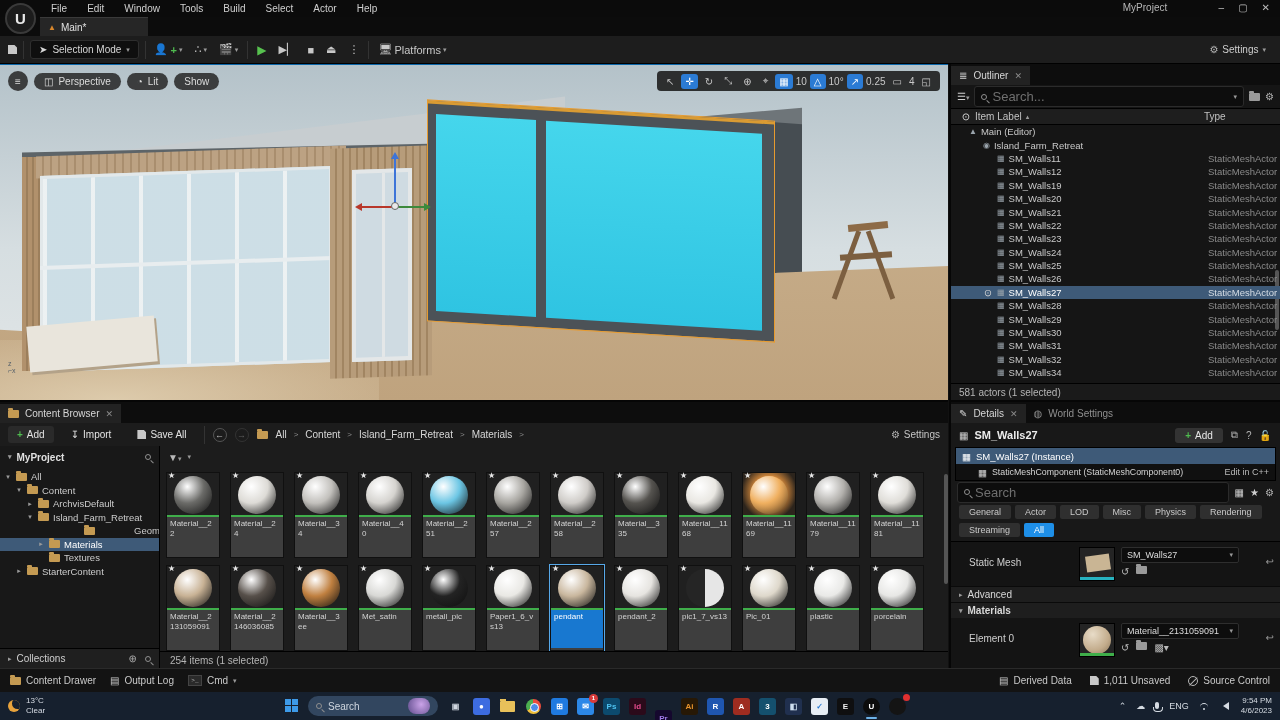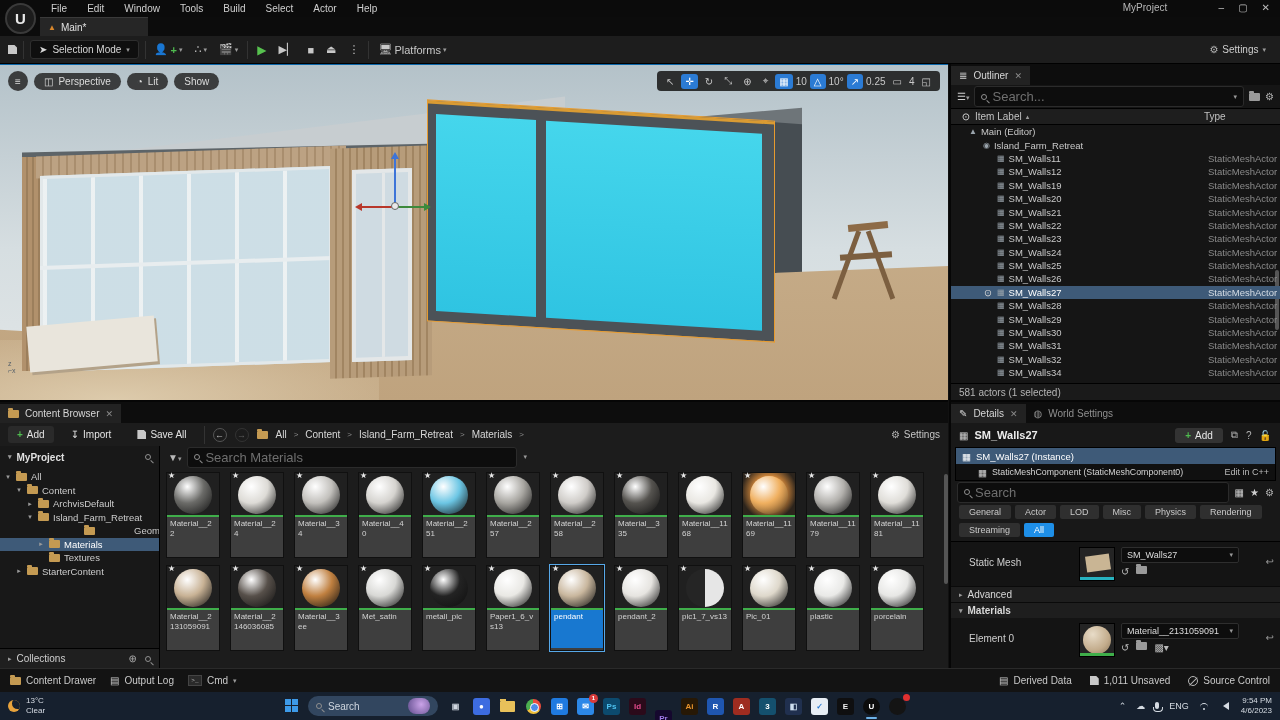--- a/index.html
+++ b/index.html
@@ -559,24 +559,20 @@
           <span>Collections</span>
           <span class="coll-icons">
               <span>⊕</span>
               <span class="mag"></span>
             </span>
         </div>
       </div>
       <div class="cb-main">
         <div class="cb-filter">
           <span class="funnel">▼<span class="chev">▾</span></span>
-          <div class="searchbox cb-search">
-            <span class="mag"></span>
-            <input placeholder="Search Materials" style="">
-          </div>
           <span class="chev">▾</span>
         </div>
         <div class="tiles" id="tiles">
           <div class="cb-scroll"></div>
         <div class="tile">
               <span class="star">★</span>
               <div class="thumb">
                 <div class="sphere" style="background: radial-gradient(circle at 35% 28%, rgb(255, 255, 255) 0%, rgb(107, 107, 104) 45%, rgba(0, 0, 0, 0.55) 100%);"></div>
               </div>
               <div class="tname">Material__22</div>
@@ -736,20 +732,21 @@
               <div class="tname">plastic</div>
             </div>
             <div class="tile">
               <span class="star">★</span>
               <div class="thumb">
                 <div class="sphere" style="background: radial-gradient(circle at 35% 28%, rgb(255, 255, 255) 0%, rgb(231, 231, 229) 45%, rgba(0, 0, 0, 0.55) 100%);"></div>
               </div>
               <div class="tname">porcelain</div>
             </div>
           </div>
+        <div class="cb-status">254 items (1 selected)</div>
       </div>
     </div>
   </div>
 
   <div class="details">
     <div class="panel-tabs">
       <div class="panel-tab">
         <span>✎</span>
         <span>Details</span>
         <span class="tab-x">✕</span>

